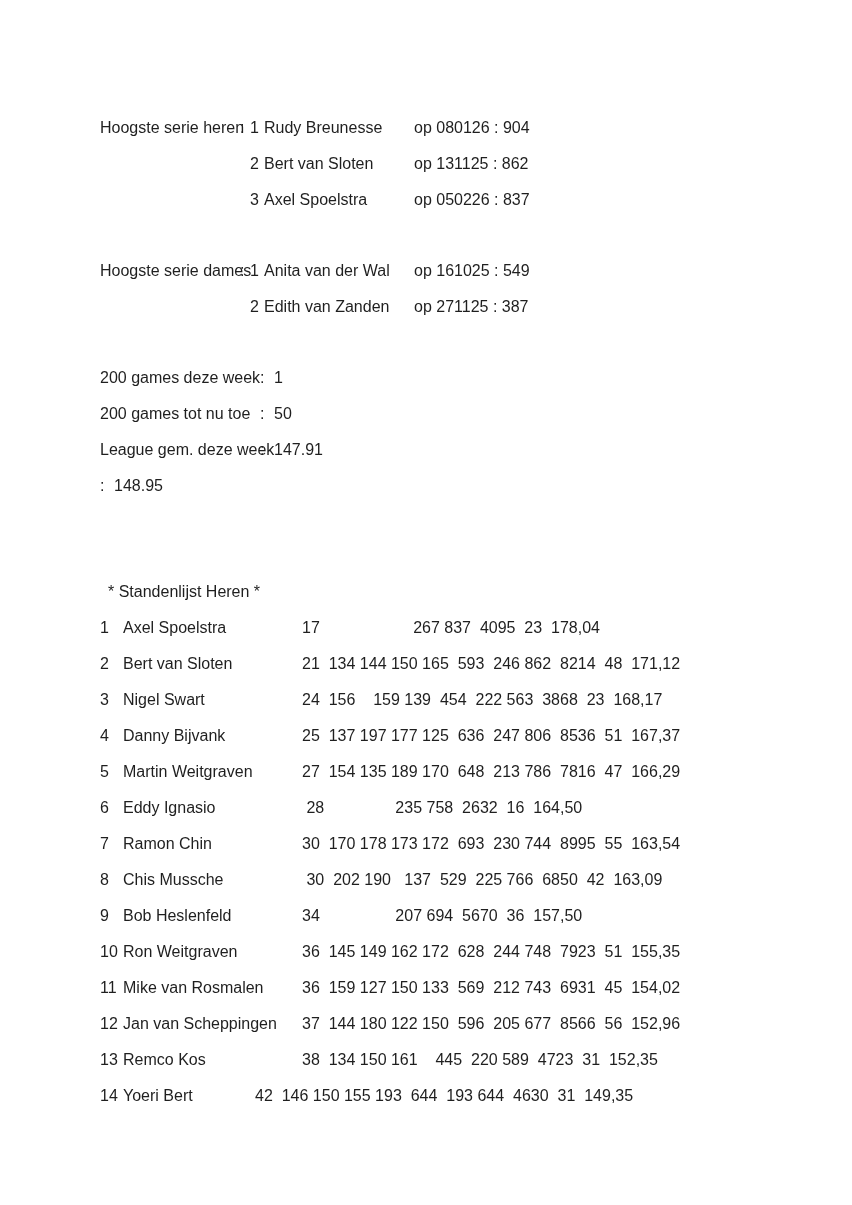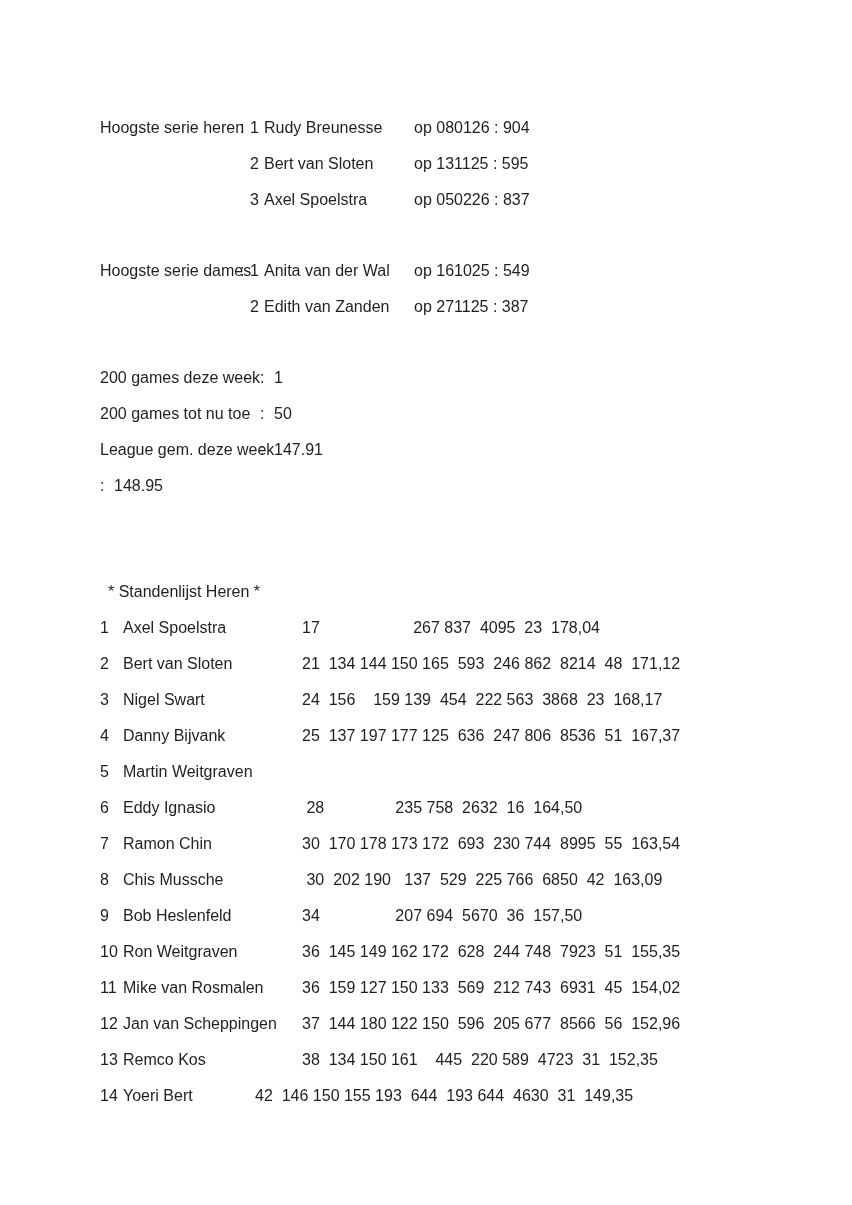--- a/index.html
+++ b/index.html
@@ -56,21 +56,21 @@
       <span class="series-sep">:</span>
       <span class="entry-rank">1</span>
       <span class="entry-name">Rudy Breunesse</span>
       <span class="entry-detail">op 080126 : 904</span>
     </div>
     <div class="line">
       <span class="series-label"></span>
       <span class="series-sep"></span>
       <span class="entry-rank">2</span>
       <span class="entry-name">Bert van Sloten</span>
-      <span class="entry-detail">op 131125 : 595</span>
+      <span class="entry-detail">op 131125 : 862</span>
     </div>
     <div class="line">
       <span class="series-label"></span>
       <span class="series-sep"></span>
       <span class="entry-rank">3</span>
       <span class="entry-name">Axel Spoelstra</span>
       <span class="entry-detail">op 050226 : 837</span>
     </div>
   </section>
 
@@ -132,20 +132,21 @@
         <span class="player-stats">24  156    159 139  454  222 563  3868  23  168,17</span>
       </div>
       <div class="line srow">
         <span class="row-rank">4</span>
         <span class="player-name">Danny Bijvank</span>
         <span class="player-stats">25  137 197 177 125  636  247 806  8536  51  167,37</span>
       </div>
       <div class="line srow">
         <span class="row-rank">5</span>
         <span class="player-name">Martin Weitgraven</span>
+        <span class="player-stats">27  154 135 189 170  648  213 786  7816  47  166,29</span>
       </div>
       <div class="line srow">
         <span class="row-rank">6</span>
         <span class="player-name">Eddy Ignasio</span>
         <span class="player-stats"> 28                235 758  2632  16  164,50</span>
       </div>
       <div class="line srow">
         <span class="row-rank">7</span>
         <span class="player-name">Ramon Chin</span>
         <span class="player-stats">30  170 178 173 172  693  230 744  8995  55  163,54</span>

